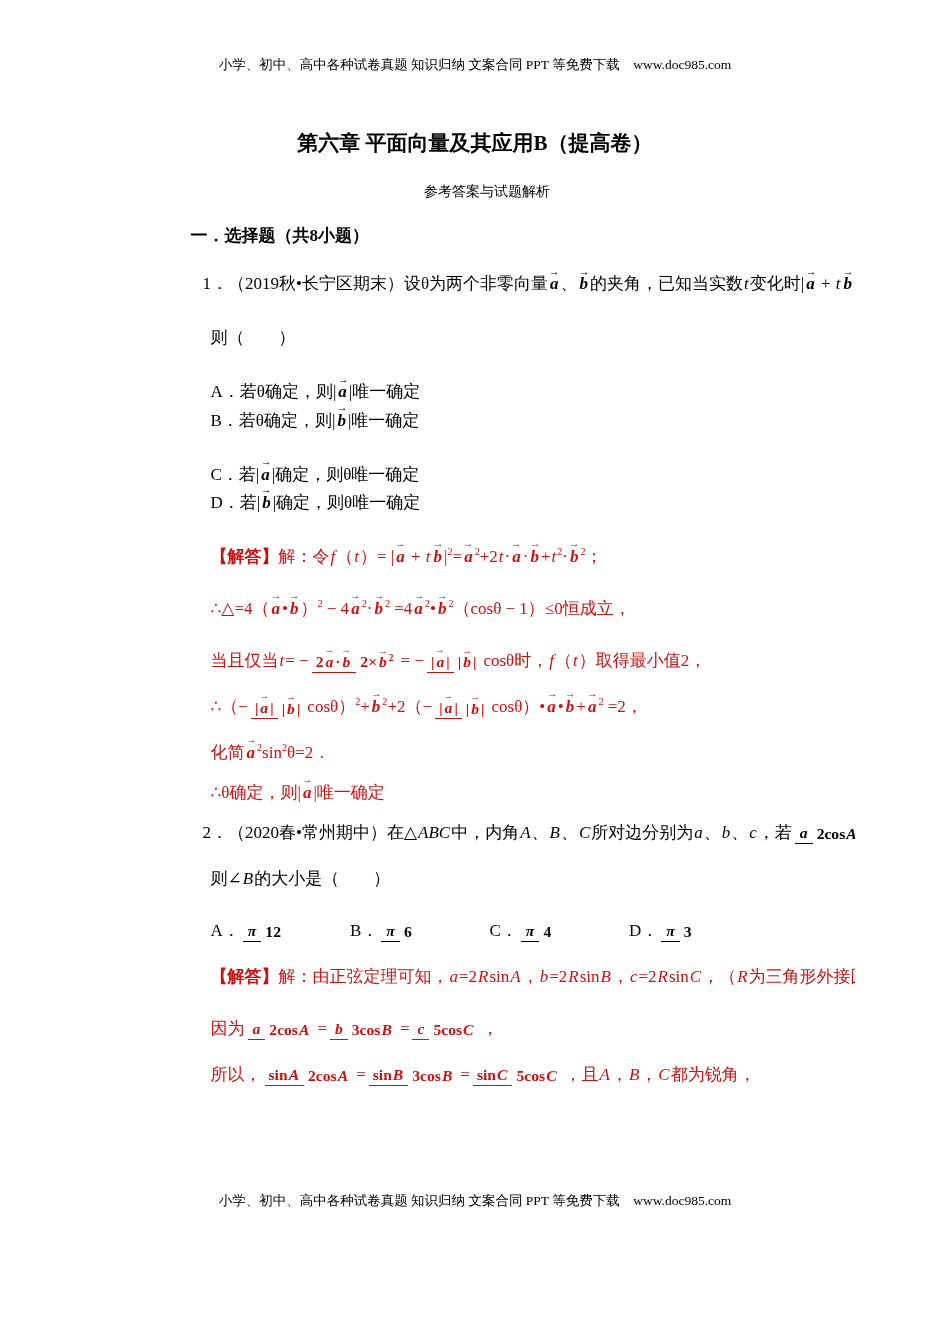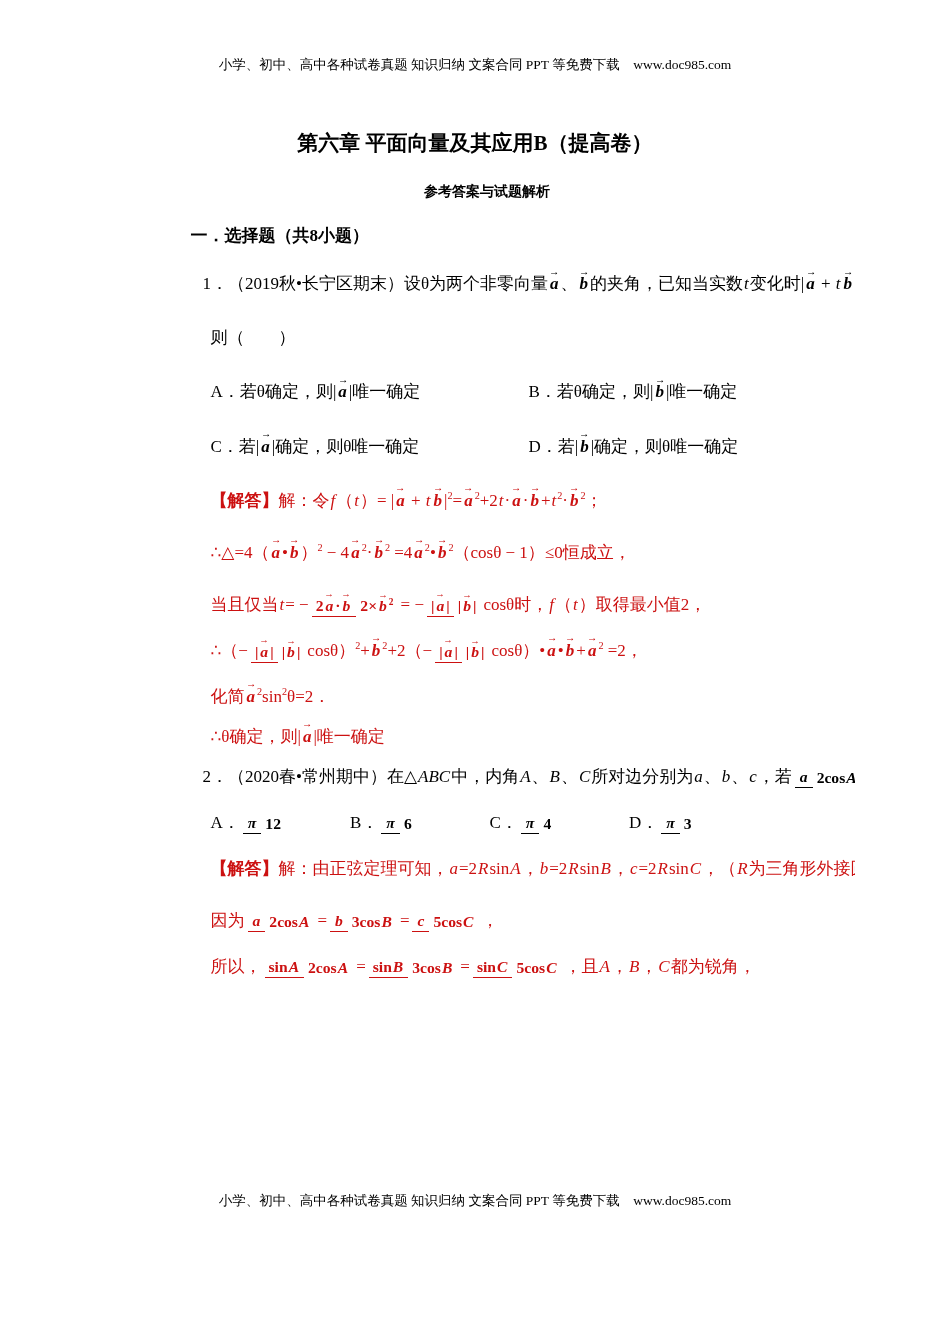--- a/index.html
+++ b/index.html
@@ -10,30 +10,30 @@
     background: #fff;
     box-sizing: border-box;
     padding-top: 56px;
     font-family: "Liberation Serif", "DejaVu Serif", serif;
     color: #000;
     overflow: hidden;
   }
   .doc-header { text-align:center; font-size:13.5px; line-height:1.4; margin:0 0 54px 0; }
   .doc-footer { position:absolute; left:0; right:0; top:1192px; text-align:center; font-size:13.5px; }
   .title { font-size:21px; font-weight:bold; text-align:center; margin:0 0 26px 0; }
-  .subtitle { font-size:14px; font-weight:bold; text-align:center; margin:0 0 22px 0;padding-left:24px; }
+  .subtitle { font-size:14px; font-weight:normal; text-align:center; margin:0 0 22px 0;padding-left:24px; }
   .content { margin:0 86px 0 95px; }
   .section-heading { font-size:17px; font-weight:bold; line-height:1.5; margin:0 0 22px 0; }
   .line { font-size:17px; line-height:1.65; margin:0 0 26px 12px; white-space:nowrap; }
   .indent { margin-left:20px; }
   .red { color: var(--sol-red, #cc1111); }
   .mb-md { margin-bottom:24px; }
   .mb-frac { margin-bottom:18px; }
   .mb-sm { margin-bottom:12px; }
-  .opt-row2 { display:flex; margin:0 0 26px 20px; }
+  .opt-row2 { display:flex; margin:0 0 26px 20px;flex-direction:column; }
   .opt-row2 .opt:first-child { width:318px; }
   .opt-row4 { display:flex; align-items:center; margin:0 0 18px 20px; }
   .opt-row4 .opt { width:162px; }
   .opt { font-size:17px; line-height:1.65; white-space:nowrap; }
   .bold { font-weight:bold; }
   .mvar { font-family:"Liberation Serif", serif; font-style:italic; padding:0 1px; }
   .vec { display:inline-block; position:relative; font-style:italic; font-weight:bold; padding:2px 2px 0 2px; line-height:1.15; }
   .vec::after {
     content:"→";
     position:absolute; top:-0.62em; left:50%;
@@ -100,20 +100,21 @@
       <div class="line mb-frac">2．（2020春•常州期中）在△<span class="mvar">ABC</span>中，内角<span class="mvar">A</span>、<span class="mvar">B</span>、<span class="mvar">C</span>所对边分别为<span class="mvar">a</span>、<span class="mvar">b</span>、<span class="mvar">c</span>，若<span class="frac">
             <span class="num"><span class="mvar">a</span></span>
             <span class="den">2cos<span class="mvar">A</span></span>
           </span>=<span class="frac">
             <span class="num"><span class="mvar">b</span></span>
             <span class="den">3cos<span class="mvar">B</span></span>
           </span>=<span class="frac">
             <span class="num"><span class="mvar">c</span></span>
             <span class="den">5cos<span class="mvar">C</span></span>
           </span>，</div>
+      <div class="line indent mb-md">则∠<span class="mvar">B</span>的大小是（　　）</div>
       <div class="opt-row4">
         <div class="opt">A．<span class="frac">
               <span class="num"><span class="mvar">π</span></span>
               <span class="den">12</span>
             </span></div>
         <div class="opt">B．<span class="frac">
               <span class="num"><span class="mvar">π</span></span>
               <span class="den">6</span>
             </span></div>
         <div class="opt">C．<span class="frac">

